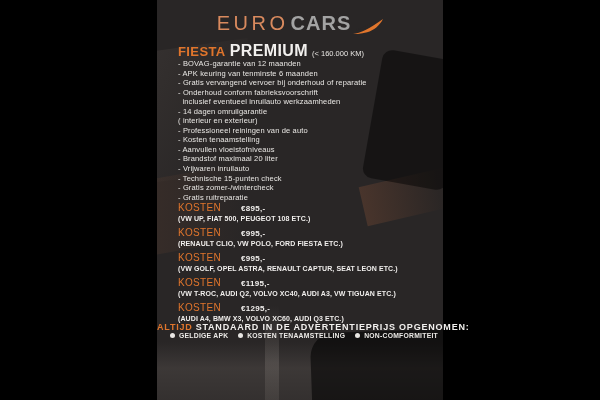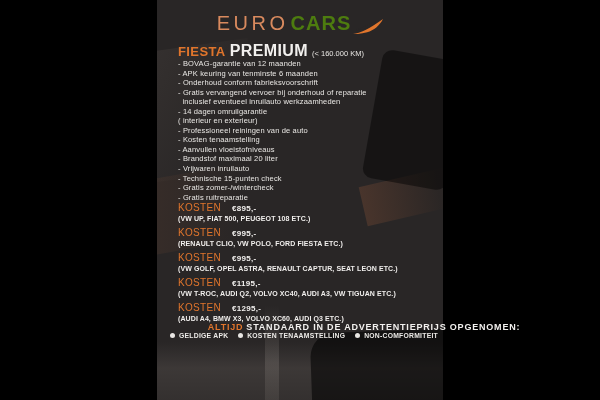--- a/index.html
+++ b/index.html
@@ -21,39 +21,39 @@
     background:linear-gradient(180deg,rgba(0,0,0,0) 0%,rgba(105,98,94,0.30) 45%,rgba(80,74,71,0.28) 100%);}
   .pillar{position:absolute;left:108px;bottom:0;width:14px;height:95px;
     background:linear-gradient(180deg,rgba(0,0,0,0),rgba(140,133,128,0.28) 60%,rgba(120,113,108,0.22));}
   .car-silhouette{position:absolute;right:-8px;bottom:-6px;width:140px;height:75px;
     background:rgba(0,0,0,0.55);border-radius:24px 10px 0 0;transform:rotate(-2deg);}
 
   .content{position:absolute;inset:0;}
   .logo{position:absolute;left:157px;top:8px;width:286px;height:30px;
     display:flex;justify-content:center;align-items:center;}
   .logo-euro{color:#d98a5e;font-size:20px;font-weight:400;letter-spacing:3.5px;}
-  .logo-cars{color:#4d7c0f;font-size:20px;font-weight:800;letter-spacing:1px;margin-left:2px;}
+  .logo-cars{color:#a3a3a3;font-size:20px;font-weight:800;letter-spacing:1px;margin-left:2px;}
   .logo-swoosh{margin-left:2px;margin-top:6px;}
 
   .pkg-title{position:absolute;left:178px;top:42px;white-space:nowrap;}
   .pkg-title .t-orange{color:#e0752c;font-size:13px;font-weight:800;letter-spacing:0.4px;}
   .pkg-title .t-white{color:#f2f0ee;font-size:16px;font-weight:800;letter-spacing:0.4px;margin-left:4px;}
   .pkg-title .t-sub{color:#e8e6e3;font-size:7.5px;font-weight:400;margin-left:4px;}
 
   .features{position:absolute;left:178px;top:59px;}
   .feat{color:#e9e7e4;font-size:7.5px;line-height:9.55px;white-space:pre;letter-spacing:0.15px;}
 
   .tiers{position:absolute;left:178px;top:202px;}
   .tier{margin-bottom:4.6px;}
   .tier-label{line-height:8.5px;white-space:nowrap;}
   .kosten{color:#e0752c;font-size:10px;font-weight:400;letter-spacing:0.3px;}
-  .price{color:#f2f0ee;font-size:8px;font-weight:800;letter-spacing:0.3px;margin-left:11px;}
+  .price{color:#f2f0ee;font-size:8px;font-weight:800;letter-spacing:0.3px;margin-left:20px;}
   .tier-models{color:#f0eeec;font-size:7px;font-weight:700;line-height:9px;white-space:nowrap;letter-spacing:0.1px;}
 
-  .footer-heading{position:absolute;left:157px;top:316px;width:346px;text-align:center;white-space:nowrap;padding-left:34px;}
+  .footer-heading{position:absolute;left:157px;top:316px;width:346px;text-align:left;white-space:nowrap;}
   .footer-heading .f-orange{color:#e0752c;font-size:9px;font-weight:800;letter-spacing:0.8px;}
   .footer-heading .f-white{color:#f2f0ee;font-size:9px;font-weight:800;letter-spacing:0.8px;margin-left:3px;}
 
   .footer-bullets{position:absolute;left:170px;top:332px;width:268px;
     display:flex;justify-content:space-between;align-items:center;}
   .bullet{display:flex;align-items:center;}
   .dot{width:5px;height:5px;border-radius:50%;background:#e8e6e3;margin-right:4px;flex:none;}
   .bullet-label{color:#eceae7;font-size:6.8px;font-weight:700;letter-spacing:0.25px;white-space:nowrap;}
 </style>
 </head>
@@ -82,22 +82,22 @@
       </svg>
     </div>
 
     <div class="pkg-title">
       <span class="t-orange">FIESTA</span><span class="t-white">PREMIUM</span><span class="t-sub">(&lt; 160.000 KM)</span>
     </div>
 
     <div class="features">
       <div class="feat">- BOVAG-garantie van 12 maanden</div>
       <div class="feat">- APK keuring van tenminste 6 maanden</div>
+      <div class="feat">- Gratis vervangend vervoer bij onderhoud of reparatie</div>
       <div class="feat">- Onderhoud conform fabrieksvoorschrift</div>
-      <div class="feat">- Gratis vervangend vervoer bij onderhoud of reparatie</div>
       <div class="feat">  inclusief eventueel inruilauto werkzaamheden</div>
       <div class="feat">- 14 dagen omruilgarantie</div>
       <div class="feat">( interieur en exterieur)</div>
       <div class="feat">- Professioneel reiningen van de auto</div>
       <div class="feat">- Kosten tenaamstelling</div>
       <div class="feat">- Aanvullen vloeistofniveaus</div>
       <div class="feat">- Brandstof maximaal 20 liter</div>
       <div class="feat">- Vrijwaren inruilauto</div>
       <div class="feat">- Technische 15-punten check</div>
       <div class="feat">- Gratis zomer-/wintercheck</div>

